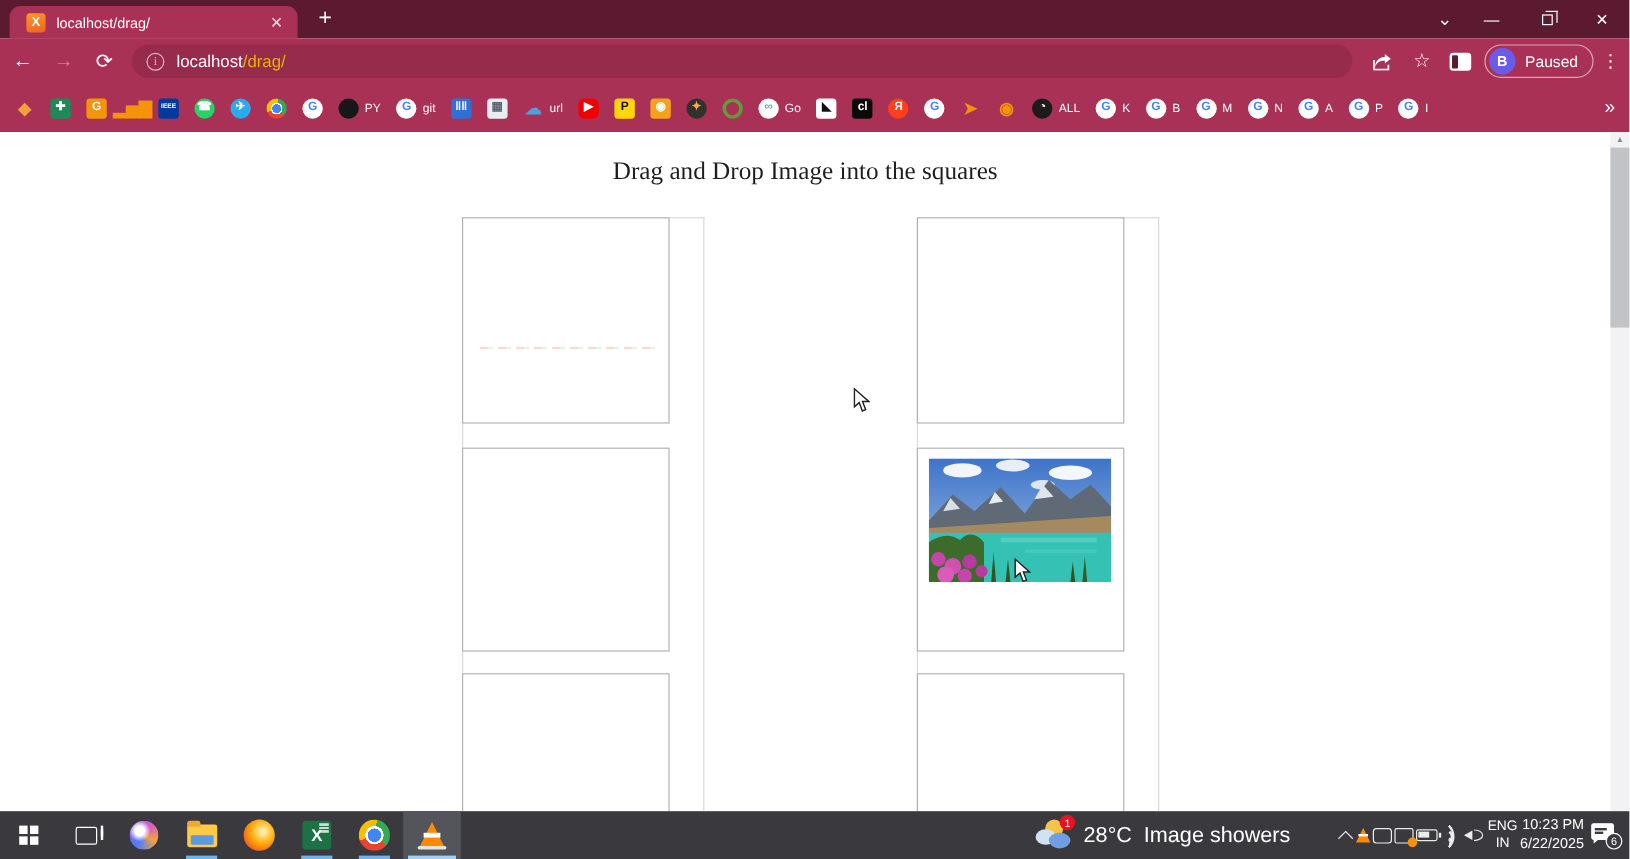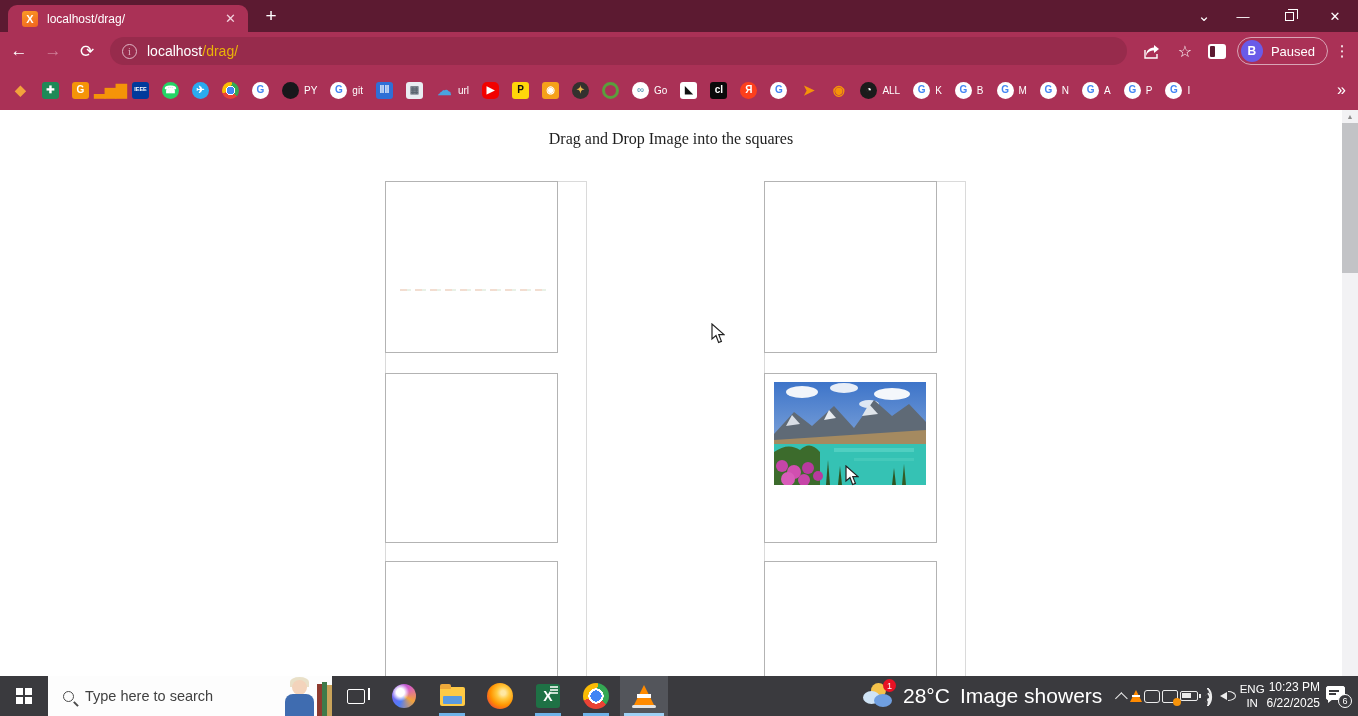--- a/index.html
+++ b/index.html
@@ -44,21 +44,21 @@
   .bm-ico.ring { border:3px solid #5b9e3d; border-radius:50%; background:transparent; }
   .bm-ico.tiny { font-size:5.5px; letter-spacing:0; }
   .bm-label { color:#fff; font-size:10px; }
   .chrome-ball { background:
       radial-gradient(circle, #4285f4 0 30%, #ffffff 31% 40%, rgba(0,0,0,0) 41%),
       conic-gradient(from 130deg, #ea4335 0 120deg, #fbbc05 0 240deg, #34a853 0 360deg) !important; }
   .bm-overflow { margin-left:auto; color:#fff; font-size:16px; flex:0 0 auto; }
 
   
   .page { position:absolute; top:110px; left:0; width:1342px; height:566px; background:#fff; overflow:hidden; }
-  .page-title { position:absolute; top:20px; left:0; width:100%; text-align:center; font-family:"Liberation Serif", serif; font-size:16px; color:#1e1e1e; }
+  .page-title { position:absolute; top:20px; left:0; width:100%; text-align:center; font-family:"Liberation Serif", serif; font-size:21px; color:#1e1e1e; }
   .dropcol { position:absolute; top:71px; width:202px; height:495px; border:1px solid #dadada; border-bottom:none; }
   .dropcol.left { left:385px; }
   .dropcol.right { left:764px; }
   .dropsq { position:absolute; left:-1px; width:173px; border:1px solid #b3b3b3; background:#fff; }
   .sq1 { top:-1px; height:172px; }
   .sq2 { top:191px; height:170px; }
   .sq3 { top:379px; height:200px; }
   .landscape { position:absolute; left:9px; top:8px; width:152px; height:103px; display:block; }
   .ghost-artifact { position:absolute; left:14px; top:107px; width:148px; height:2px;
       background:repeating-linear-gradient(90deg, rgba(205,120,70,0.25) 0 7px, rgba(130,180,120,0.18) 7px 11px, transparent 11px 15px); }
@@ -111,21 +111,21 @@
   .icon-vlc { position:relative; width:0; height:0; border-left:11px solid transparent; border-right:11px solid transparent; border-bottom:22px solid #ff8a00; }
   .icon-vlc::before { content:""; position:absolute; left:-7px; top:9px; width:14px; height:4px; background:#fff; }
   .icon-vlc::after { content:""; position:absolute; left:-12px; top:20px; width:24px; height:3px; background:#e4e4e4; border-radius:2px; }
 
   .weather { position:absolute; left:862px; top:0; height:40px; display:flex; align-items:center; gap:9px; }
   .weather-ico { position:relative; width:32px; height:28px; }
   .w-moon { position:absolute; left:9px; top:1px; width:15px; height:15px; border-radius:50%; background:#f5c24a; }
   .w-cloud1 { position:absolute; left:1px; top:9px; width:17px; height:13px; border-radius:50%; background:#cfe3f5; }
   .w-cloud2 { position:absolute; left:12px; top:12px; width:18px; height:13px; border-radius:50%; background:#6f9fe0; }
   .w-badge { position:absolute; right:-2px; top:-3px; width:13px; height:13px; border-radius:50%; background:#e81224; color:#fff; font-size:9px; display:flex; align-items:center; justify-content:center; }
-  .weather-text { font-size:21px; color:#fff; display:flex; gap:10px; }
+  .weather-text { font-size:18px; color:#fff; display:flex; gap:10px; }
 
   .tray { position:absolute; right:0; top:0; height:40px; display:flex; align-items:center; gap:2px; padding-right:8px; }
   .chev-up { width:9px; height:9px; border-left:1.8px solid #e9e9e9; border-top:1.8px solid #e9e9e9; transform:rotate(45deg) translateY(3px); }
   .tray-vlc { width:0; height:0; border-left:6px solid transparent; border-right:6px solid transparent; border-bottom:12px solid #ff8a00; position:relative; }
   .tray-vlc::before { content:""; position:absolute; left:-4px; top:5px; width:8px; height:2px; background:#fff; }
   .tray-display { width:16px; height:13px; border:1.7px solid #ececec; border-radius:3px; }
   .tray-update { position:relative; width:16px; height:13px; border:1.7px solid #ececec; border-radius:2px; }
   .tray-update::after { content:""; position:absolute; right:-4px; bottom:-4px; width:8px; height:8px; border-radius:50%; background:#f7930a; }
   .tray-battery { position:relative; width:18px; height:10px; border:1.6px solid #ececec; border-radius:2px; }
   .tray-battery::before { content:""; position:absolute; right:-4px; top:2px; width:2px; height:4px; background:#ececec; }
@@ -378,32 +378,20 @@
 
   <div class="taskbar">
     <div class="start">
       <span class="winlogo">
           <span></span>
           <span></span>
           <span></span>
           <span></span>
         </span>
     </div>
-    <div class="searchbox">
-      <span class="search-glyph"></span>
-      <span class="search-text">Type here to search</span>
-      <span class="search-person">
-        <i class="sp-hair"></i>
-          <i class="sp-head"></i>
-          <i class="sp-body"></i>
-          <i class="sp-book1"></i>
-          <i class="sp-book2"></i>
-          <i class="sp-book3"></i>
-      </span>
-    </div>
     <div class="apps">
 
     <div class="app">
           <div class="icon-task-view"></div>
         </div>
         <div class="app">
           <div class="icon-copilot"></div>
         </div>
         <div class="app">
           <div class="icon-file-explorer"></div>

